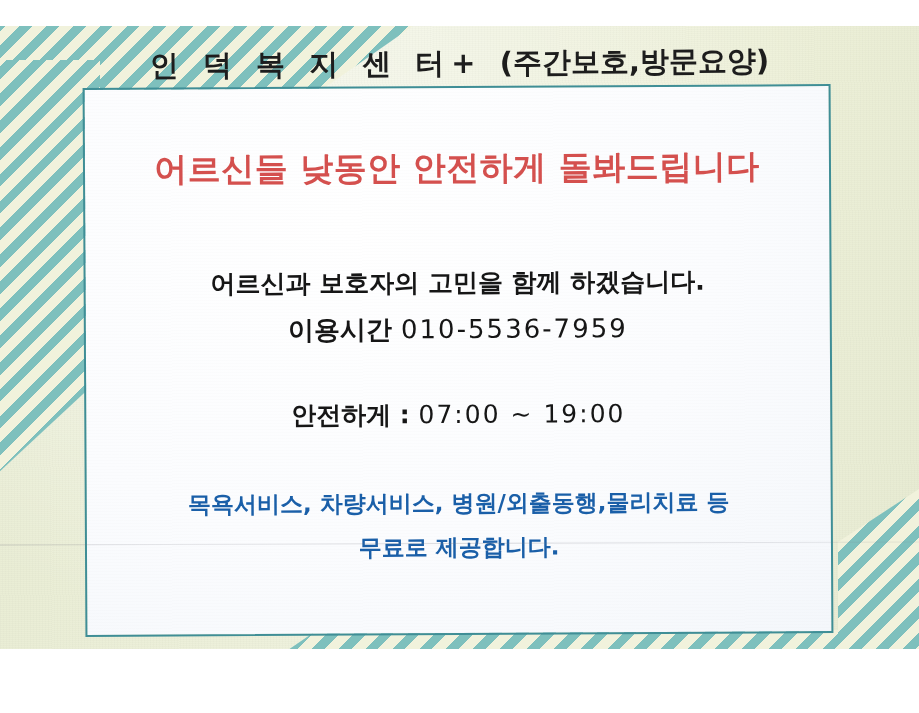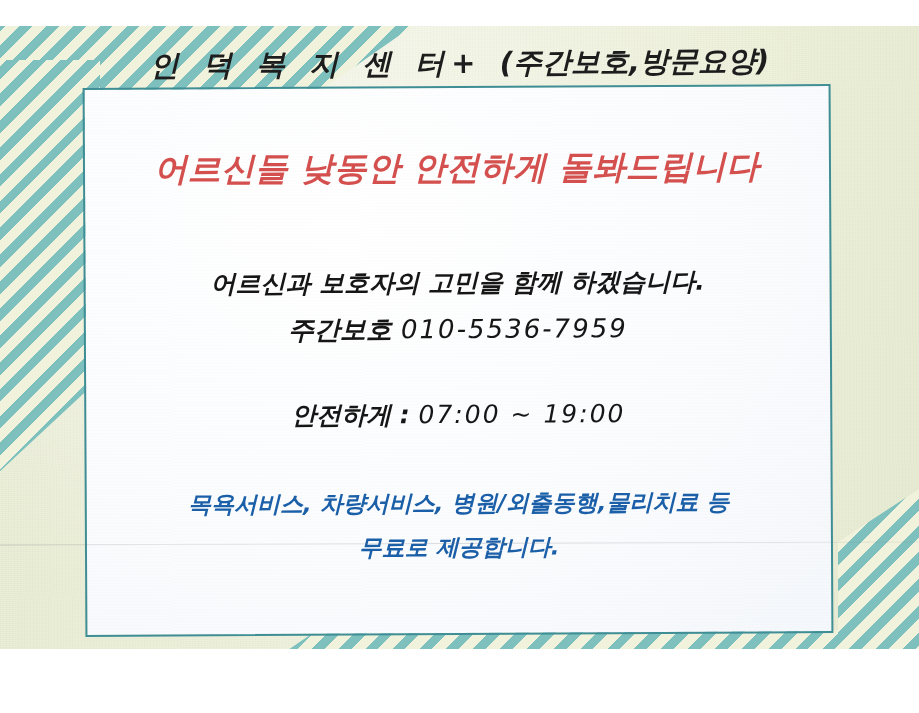--- a/index.html
+++ b/index.html
@@ -9,21 +9,20 @@
     background: #ffffff;
   }
 
   .scan-page {
     position: relative;
     width: 919px;
     height: 649px;
     overflow: hidden;
     background: #ffffff;
     font-family: "DejaVu Sans", "Liberation Sans", sans-serif;
-    font-style: italic;
   }
 
   
   .paper {
     position: absolute;
     left: -14px;
     top: 22px;
     width: 948px;
     height: 688px;
     background:
@@ -261,21 +260,21 @@
   </div>
 
   <div class="card">
     <div class="card-inner">
 
       <div class="line headline-red">어르신들 낮동안 안전하게 돌봐드립니다</div>
 
       <div class="line body-1">어르신과 보호자의 고민을 함께 하겠습니다.</div>
 
       <div class="line body-2">
-        <span>주간보호 </span><span class="phone-num">010-5536-7959</span>
+        <span>이용시간 </span><span class="phone-num">010-5536-7959</span>
       </div>
 
       <div class="line body-3">
         <span>안전하게 : </span><span class="hours-val">07:00 ~ 19:00</span>
       </div>
 
       <div class="line services-1">목욕서비스,  차량서비스,  병원/외출동행,물리치료  등</div>
 
       <div class="line services-2">무료로 제공합니다.</div>
 

